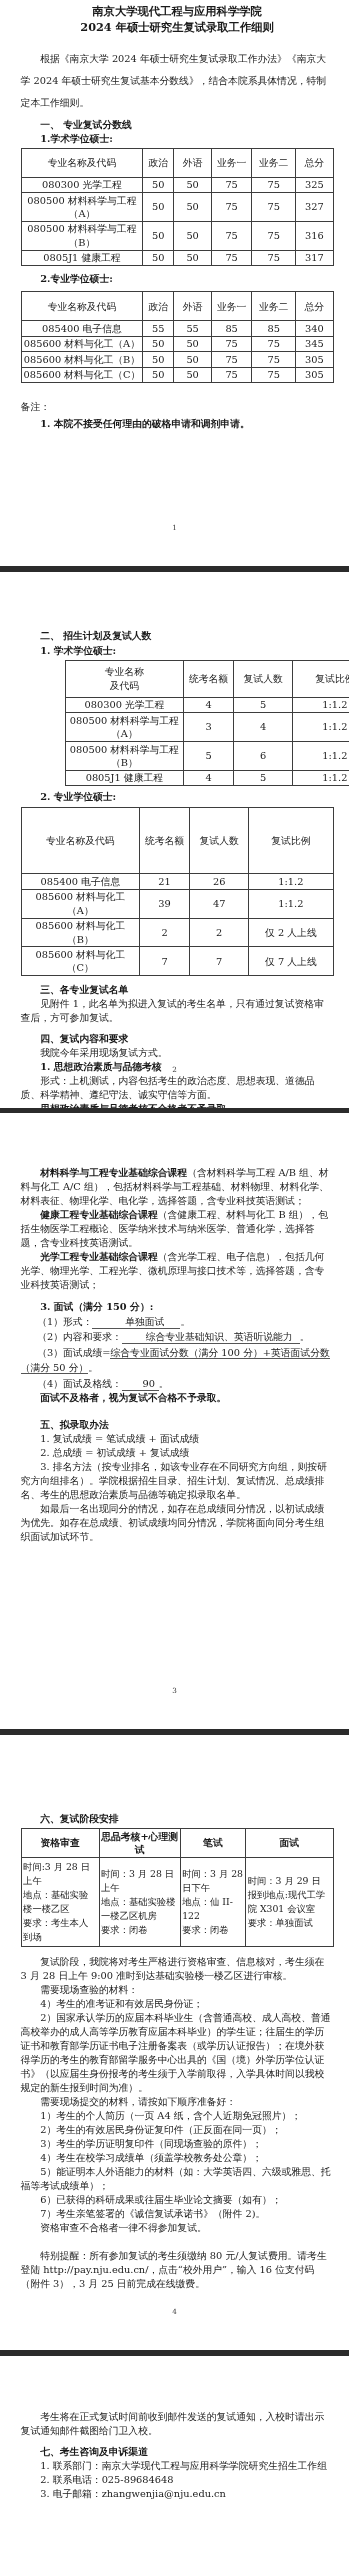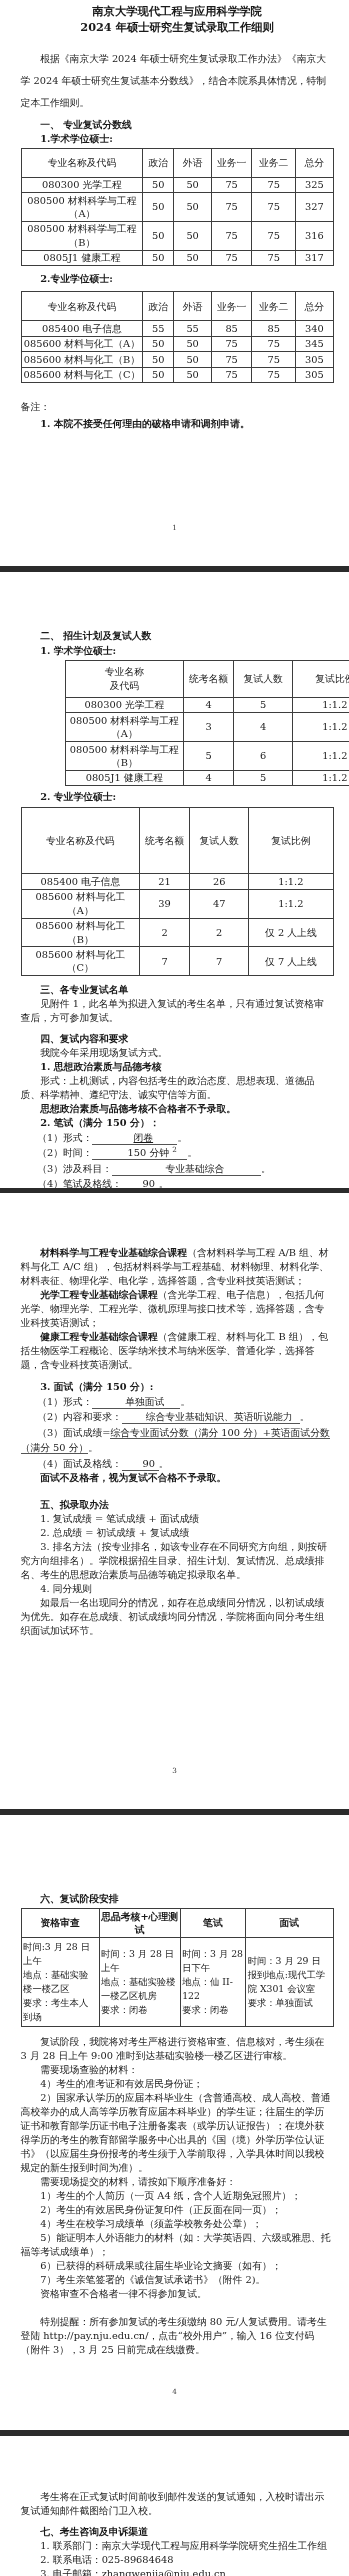--- a/index.html
+++ b/index.html
@@ -142,21 +142,21 @@
   </tbody>
     </table>
 
   <p style="margin-top:16.5px;">备注：</p>
   <p class="bold ind" style="margin-top:3.1px;">1. 本院不接受任何理由的破格申请和调剂申请。</p>
   <div class="pn">1</div>
 </div>
 
 <div class="sep"></div>
 
-<div class="page" style="height:616px;padding-top:57px;">
+<div class="page" style="height:536px;padding-top:57px;">
   <p class="h ind">二、 招生计划及复试人数</p>
   <p class="h ind" style="margin-top:1px;">1. 学术学位硕士:</p>
 
   <table class="tplan" style="margin-top:2.1px;margin-left:44px;">
     <colgroup>
         <col style="width:38%">
         <col style="width:16%">
         <col style="width:19%">
         <col style="width:27%">
       </colgroup>
@@ -255,35 +255,34 @@
     <p><span>（4）笔试及格线：</span><span class="fill w72">90</span><span>。</span></p>
   </div>
   <p class="bold ind">笔试不及格视为复试不合格将不予录取。</p>
   <div class="pn">2</div>
 </div>
 
 <div class="sep"></div>
 
 <div class="page" style="height:616px;padding-top:53px;">
   <p class="ind"><span class="bold">材料科学与工程专业基础综合课程</span><span>（含材料科学与工程 A/B 组、材料与化工 A/C 组），包括材料科学与工程基础、材料物理、材料化学、材料表征、物理化学、电化学，选择答题，含专业科技英语测试；</span></p>
+  <p class="ind"><span class="bold">健康工程专业基础综合课程</span><span>（含健康工程、材料与化工 B 组），包括生物医学工程概论、医学纳米技术与纳米医学、普通化学，选择答题，含专业科技英语测试。</span></p>
   <p class="ind"><span class="bold">光学工程专业基础综合课程</span><span>（含光学工程、电子信息），包括几何光学、物理光学、工程光学、微机原理与接口技术等，选择答题，含专业科技英语测试；</span></p>
-  <p class="ind"><span class="bold">健康工程专业基础综合课程</span><span>（含健康工程、材料与化工 B 组），包括生物医学工程概论、医学纳米技术与纳米医学、普通化学，选择答题，含专业科技英语测试。</span></p>
   <p class="h ind" style="margin-top:7.2px;">3. 面试（满分 150 分）:</p>
   <div class="items">
     <p><span>（1）形式：</span><span class="fill w170">单独面试</span><span>。</span></p>
     <p><span>（2）内容和要求：</span><span class="fill" style="padding:0 7.2px;">综合专业基础知识、英语听说能力</span><span>。</span></p>
     <p><span>（3）面试成绩=</span><span class="fillw">综合专业面试分数（满分 100 分）+英语面试分数（满分 50 分）</span><span>。</span></p>
     <p><span>（4）面试及格线：</span><span class="fill w72">90</span><span>。</span></p>
   </div>
   <p class="bold ind">面试不及格者，视为复试不合格不予录取。</p>
   <p class="h ind" style="margin-top:13.4px;">五、拟录取办法</p>
   <p class="ind">1. 复试成绩 = 笔试成绩 + 面试成绩</p>
   <p class="ind">2. 总成绩 = 初试成绩 + 复试成绩</p>
   <p class="ind">3. 排名方法（按专业排名，如该专业存在不同研究方向组，则按研究方向组排名）。学院根据招生目录、招生计划、复试情况、总成绩排名、考生的思想政治素质与品德等确定拟录取名单。</p>
-  <p class="ind">4. 同分规则</p>
   <p class="ind">如最后一名出现同分的情况，如存在总成绩同分情况，以初试成绩为优先。如存在总成绩、初试成绩均同分情况，学院将面向同分考生组织面试加试环节。</p>
   <div class="pn">3</div>
 </div>
 
 <div class="sep"></div>
 
 <div class="page" style="height:615px;padding-top:77px;">
   <p class="h ind">六、复试阶段安排</p>
   <table class="tsched" style="margin-top:2.1px;">
     <colgroup>
@@ -323,20 +322,21 @@
     </tr>
   </tbody>
     </table>
   <p class="ind" style="margin-top:8.2px;">复试阶段，我院将对考生严格进行资格审查、信息核对，考生须在 3 月 28 日上午 9:00 准时到达基础实验楼一楼乙区进行审核。</p>
   <p class="ind">需要现场查验的材料：</p>
   <p class="ind">4）考生的准考证和有效居民身份证；</p>
   <p class="ind">2）国家承认学历的应届本科毕业生（含普通高校、成人高校、普通高校举办的成人高等学历教育应届本科毕业）的学生证；往届生的学历证书和教育部学历证书电子注册备案表（或学历认证报告）；在境外获得学历的考生的教育部留学服务中心出具的《国（境）外学历学位认证书》（以应届生身份报考的考生须于入学前取得，入学具体时间以我校规定的新生报到时间为准）。</p>
   <p class="ind">需要现场提交的材料，请按如下顺序准备好：</p>
   <p class="ind">1）考生的个人简历（一页 A4 纸，含个人近期免冠照片）；</p>
   <p class="ind">2）考生的有效居民身份证复印件（正反面在同一页）；</p>
+  <p class="ind">3）考生的学历证明复印件（同现场查验的原件）；</p>
   <p class="ind">4）考生在校学习成绩单（须盖学校教务处公章）；</p>
   <p class="ind">5）能证明本人外语能力的材料（如：大学英语四、六级或雅思、托福等考试成绩单）；</p>
   <p class="ind">6）已获得的科研成果或往届生毕业论文摘要（如有）；</p>
   <p class="ind">7）考生亲笔签署的《诚信复试承诺书》（附件 2)。</p>
   <p class="ind">资格审查不合格者一律不得参加复试。</p>
   <p class="ind" style="margin-top:13.4px;">特别提醒：所有参加复试的考生须缴纳 80 元/人复试费用。请考生登陆 http://pay.nju.edu.cn/，点击“校外用户”，输入 16 位支付码（附件 3），3 月 25 日前完成在线缴费。</p>
   <div class="pn">4</div>
 </div>
 
 <div class="sep"></div>

